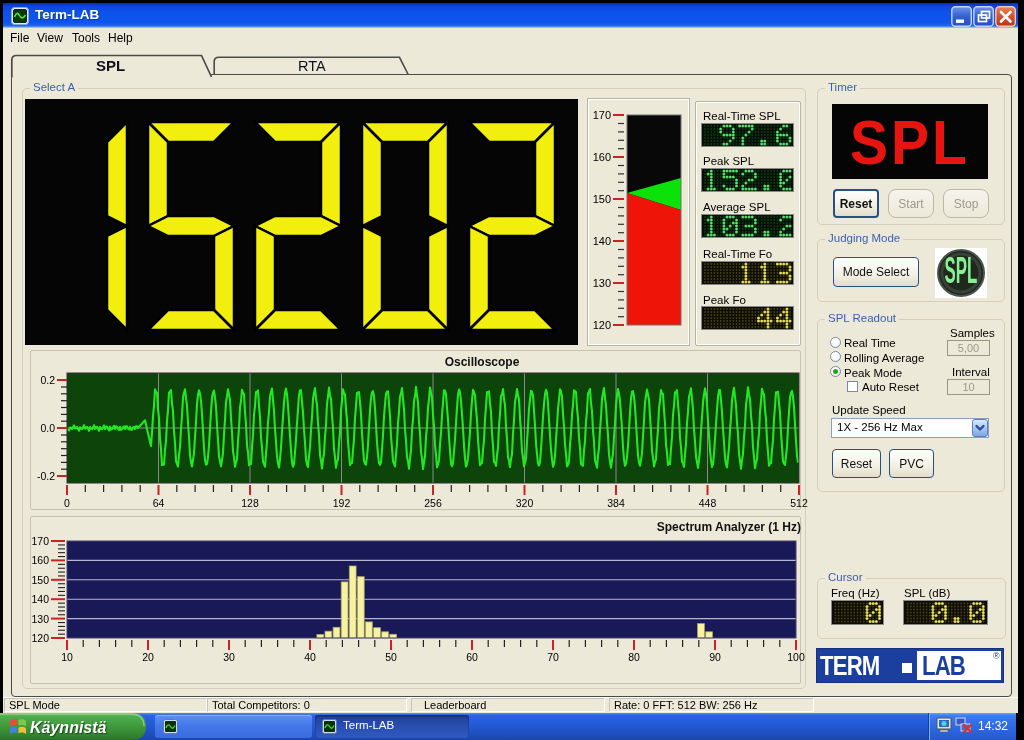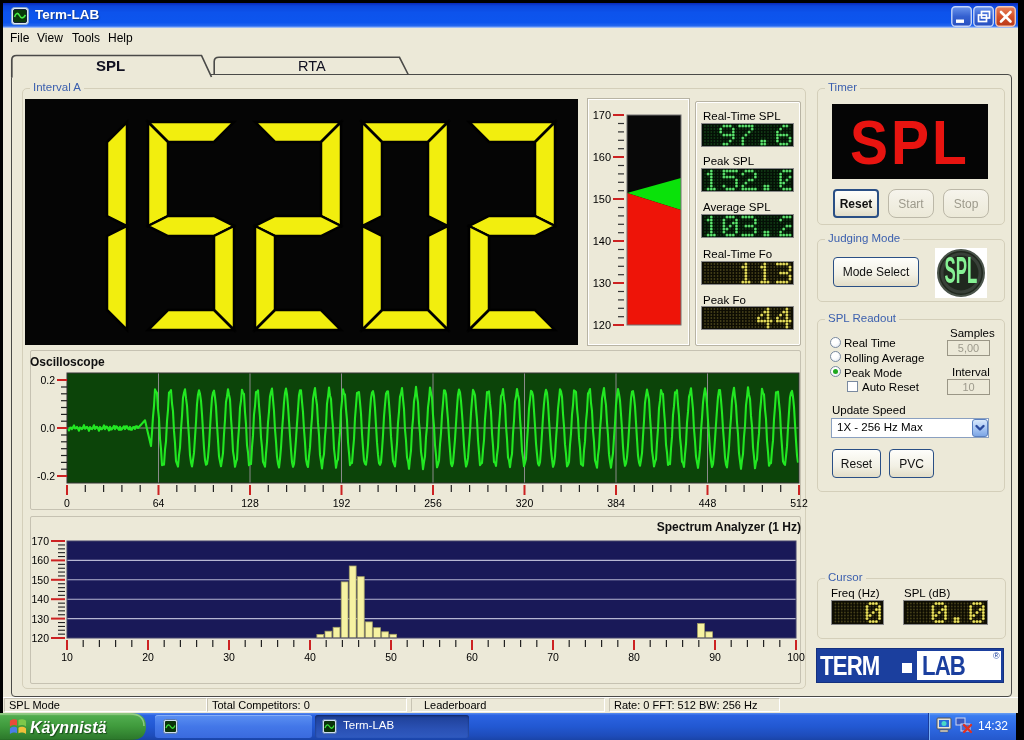--- a/index.html
+++ b/index.html
@@ -48,21 +48,21 @@
 <div class="ab" style="left:11px;top:74px;width:1001px;height:623px;border:1.7px solid #4a4a48;border-radius:4px;background:#ece9d8"></div>
 <svg class="ab" style="left:0;top:0" width="1024" height="90" viewBox="0 0 1024 90">
 <path d="M11.8,77.5 L11.8,60 Q11.8,55.5 16.5,55.5 L201.5,55.5 L211.5,77.5 Z" fill="#ece9d8"></path>
 <path d="M214.5,73.5 L214.5,61.5 Q214.5,57.3 219,57.3 L399.5,57.3 L407.8,73.5 Z" fill="#ece9d8"></path>
 <path d="M214.2,74.5 L214.2,61.5 Q214.2,57.3 219,57.3 L399.5,57.3 L408.2,74.5" fill="none" stroke="#4a4a48" stroke-width="1.6"></path>
 <path d="M11.8,77.5 L11.8,60 Q11.8,55.5 16.5,55.5 L201.5,55.5 L211.5,77" fill="none" stroke="#4a4a48" stroke-width="1.7"></path>
 </svg>
 <div class="ab" style="left:96px;top:57px;font-size:15px;font-weight:bold;color:#101020">SPL</div>
 <div class="ab" style="left:298px;top:58px;font-size:14.5px;color:#101020">RTA</div>
 <div class="gb" style="left:22px;top:88px;width:784px;height:601px">
-      <span>Interval A</span>
+      <span>Select A</span>
     </div>
 <div class="ab" style="left:25px;top:99px;width:553px;height:246px;background:#050505"></div>
 <svg class="ab" style="left:25px;top:99px" width="553" height="246" viewBox="0 0 553 246">
       <polygon points="102,23 102,127.0 82,117.0 82,43" fill="#f2ee0e" stroke="#000" stroke-width="2.5"></polygon>
       <polygon points="102,127.0 102,231 82,211 82,137.0" fill="#f2ee0e" stroke="#000" stroke-width="2.5"></polygon>
       <polygon points="123,23 209,23 189,43 143,43" fill="#f2ee0e" stroke="#000" stroke-width="2.5"></polygon>
       <polygon points="123,23 143,43 143,117.0 123,127.0" fill="#f2ee0e" stroke="#000" stroke-width="2.5"></polygon>
       <polygon points="123,127.0 143,117.0 189,117.0 209,127.0 189,137.0 143,137.0" fill="#f2ee0e" stroke="#000" stroke-width="2.5"></polygon>
       <polygon points="209,127.0 209,231 189,211 189,137.0" fill="#f2ee0e" stroke="#000" stroke-width="2.5"></polygon>
       <polygon points="123,231 143,211 189,211 209,231" fill="#f2ee0e" stroke="#000" stroke-width="2.5"></polygon>
@@ -1345,21 +1345,21 @@
       <circle cx="78.6" cy="14.0" r="0.7" fill="#f2ea82"></circle>
       <circle cx="81.7" cy="14.0" r="0.7" fill="#f2ea82"></circle>
       <circle cx="84.9" cy="14.0" r="0.7" fill="#f2ea82"></circle>
       <circle cx="88.0" cy="14.0" r="0.7" fill="#f2ea82"></circle>
       <circle cx="66.0" cy="17.0" r="0.7" fill="#f2ea82"></circle>
       <circle cx="84.9" cy="17.0" r="0.7" fill="#f2ea82"></circle>
       <circle cx="66.0" cy="20.0" r="0.7" fill="#f2ea82"></circle>
       <circle cx="84.9" cy="20.0" r="0.7" fill="#f2ea82"></circle>
     </svg>
 <div class="ab" style="left:30px;top:350px;width:771px;height:160px;border:1px solid #c6c2b2;border-radius:2px"></div>
-<div class="ab" style="left:30px;top:355px;width:904px;font-size:12px;font-weight:bold;color:#111">Oscilloscope</div>
+<div class="ab" style="left:30px;top:355px;width:904px;text-align:center;font-size:12px;font-weight:bold;color:#111">Oscilloscope</div>
 <svg class="ab" style="left:1px;top:365px" width="815" height="146" viewBox="0 0 815 146">
       <rect x="66" y="8" width="732" height="110" fill="#0c4409"></rect>
       <line x1="157.5" y1="8" x2="157.5" y2="118" stroke="#8a8a8a" stroke-width="1"></line>
       <line x1="249.0" y1="8" x2="249.0" y2="118" stroke="#8a8a8a" stroke-width="1"></line>
       <line x1="340.5" y1="8" x2="340.5" y2="118" stroke="#8a8a8a" stroke-width="1"></line>
       <line x1="432.0" y1="8" x2="432.0" y2="118" stroke="#8a8a8a" stroke-width="1"></line>
       <line x1="523.5" y1="8" x2="523.5" y2="118" stroke="#8a8a8a" stroke-width="1"></line>
       <line x1="615.0" y1="8" x2="615.0" y2="118" stroke="#8a8a8a" stroke-width="1"></line>
       <line x1="706.5" y1="8" x2="706.5" y2="118" stroke="#8a8a8a" stroke-width="1"></line>
       <line x1="66" y1="63" x2="798" y2="63" stroke="#8a8a8a" stroke-width="1"></line>
@@ -1951,21 +1951,21 @@
 <div class="ab" style="left:816px;top:648px;width:188px;height:35px;background:#1b3f9e;border:1px solid #14307e"></div>
 <div class="ab" style="left:917px;top:651px;width:84px;height:29px;background:#fff"></div>
 <div class="ab" style="left:820px;top:651px;font-size:27px;font-weight:bold;color:#fff;transform:scaleX(0.82);transform-origin:left;letter-spacing:-1px">TERM</div>
 <div class="ab" style="left:902px;top:663px;width:10px;height:10px;background:#fff"></div>
 <div class="ab" style="left:922px;top:651px;font-size:27px;font-weight:bold;color:#1b3f9e;transform:scaleX(0.82);transform-origin:left;letter-spacing:-1px">LAB</div>
 <div class="ab" style="left:993px;top:651px;font-size:9px;color:#1b3f9e">®</div>
 <div class="ab" style="left:3px;top:697px;width:1015px;height:16px;background:#ece9d8;border-top:1px solid #fff"></div>
 <div class="ab" style="left:4px;top:698px;width:203px;height:14px;border:1px solid;border-color:#c8c4b4 #fff #fff #c8c4b4;font-size:11px;color:#000;padding-left:4px;line-height:13px;white-space:nowrap;overflow:hidden">SPL Mode</div>
 <div class="ab" style="left:207px;top:698px;width:200px;height:14px;border:1px solid;border-color:#c8c4b4 #fff #fff #c8c4b4;font-size:11px;color:#000;padding-left:4px;line-height:13px;white-space:nowrap;overflow:hidden">Total Competitors: 0</div>
 <div class="ab" style="left:411px;top:698px;width:194px;height:14px;border:1px solid;border-color:#c8c4b4 #fff #fff #c8c4b4;font-size:11px;color:#000;padding-left:12px;line-height:13px;white-space:nowrap;overflow:hidden">Leaderboard</div>
-<div class="ab" style="left:609px;top:698px;width:171px;height:14px;border:1px solid;border-color:#c8c4b4 #fff #fff #c8c4b4;font-size:11px;color:#000;padding-left:4px;line-height:13px;white-space:nowrap;overflow:hidden">Rate: 0 FFT: 512 BW: 256 Hz</div>
+<div class="ab" style="left:609px;top:698px;width:205px;height:14px;border:1px solid;border-color:#c8c4b4 #fff #fff #c8c4b4;font-size:11px;color:#000;padding-left:4px;line-height:13px;white-space:nowrap;overflow:hidden">Rate: 0 FFT: 512 BW: 256 Hz</div>
 <div class="ab" style="left:809px;top:718px;width:212px;height:14px;border:1px solid;border-color:#c8c4b4 #fff #fff #c8c4b4;font-size:11px;color:#000;padding-left:4px;line-height:13px;white-space:nowrap;overflow:hidden">Network:</div>
 <div class="ab" style="left:0;top:713px;width:1016px;height:27px;background:linear-gradient(180deg,#5a8cf0 0%,#2b63e2 9%,#2258d2 50%,#1e4cba 85%,#1a44a8 100%)"></div>
 <div class="ab" style="left:1016px;top:713px;width:8px;height:27px;background:#000"></div>
 <svg class="ab" style="left:0;top:713px" width="146" height="27" viewBox="0 0 146 27">
 <defs>
         <linearGradient id="sg" x1="0" y1="0" x2="0" y2="1">
           <stop offset="0" stop-color="#7eba6e"></stop>
           <stop offset="0.12" stop-color="#50ac4e"></stop>
           <stop offset="0.5" stop-color="#3f9a3c"></stop>
           <stop offset="0.95" stop-color="#2d7a2c"></stop>

